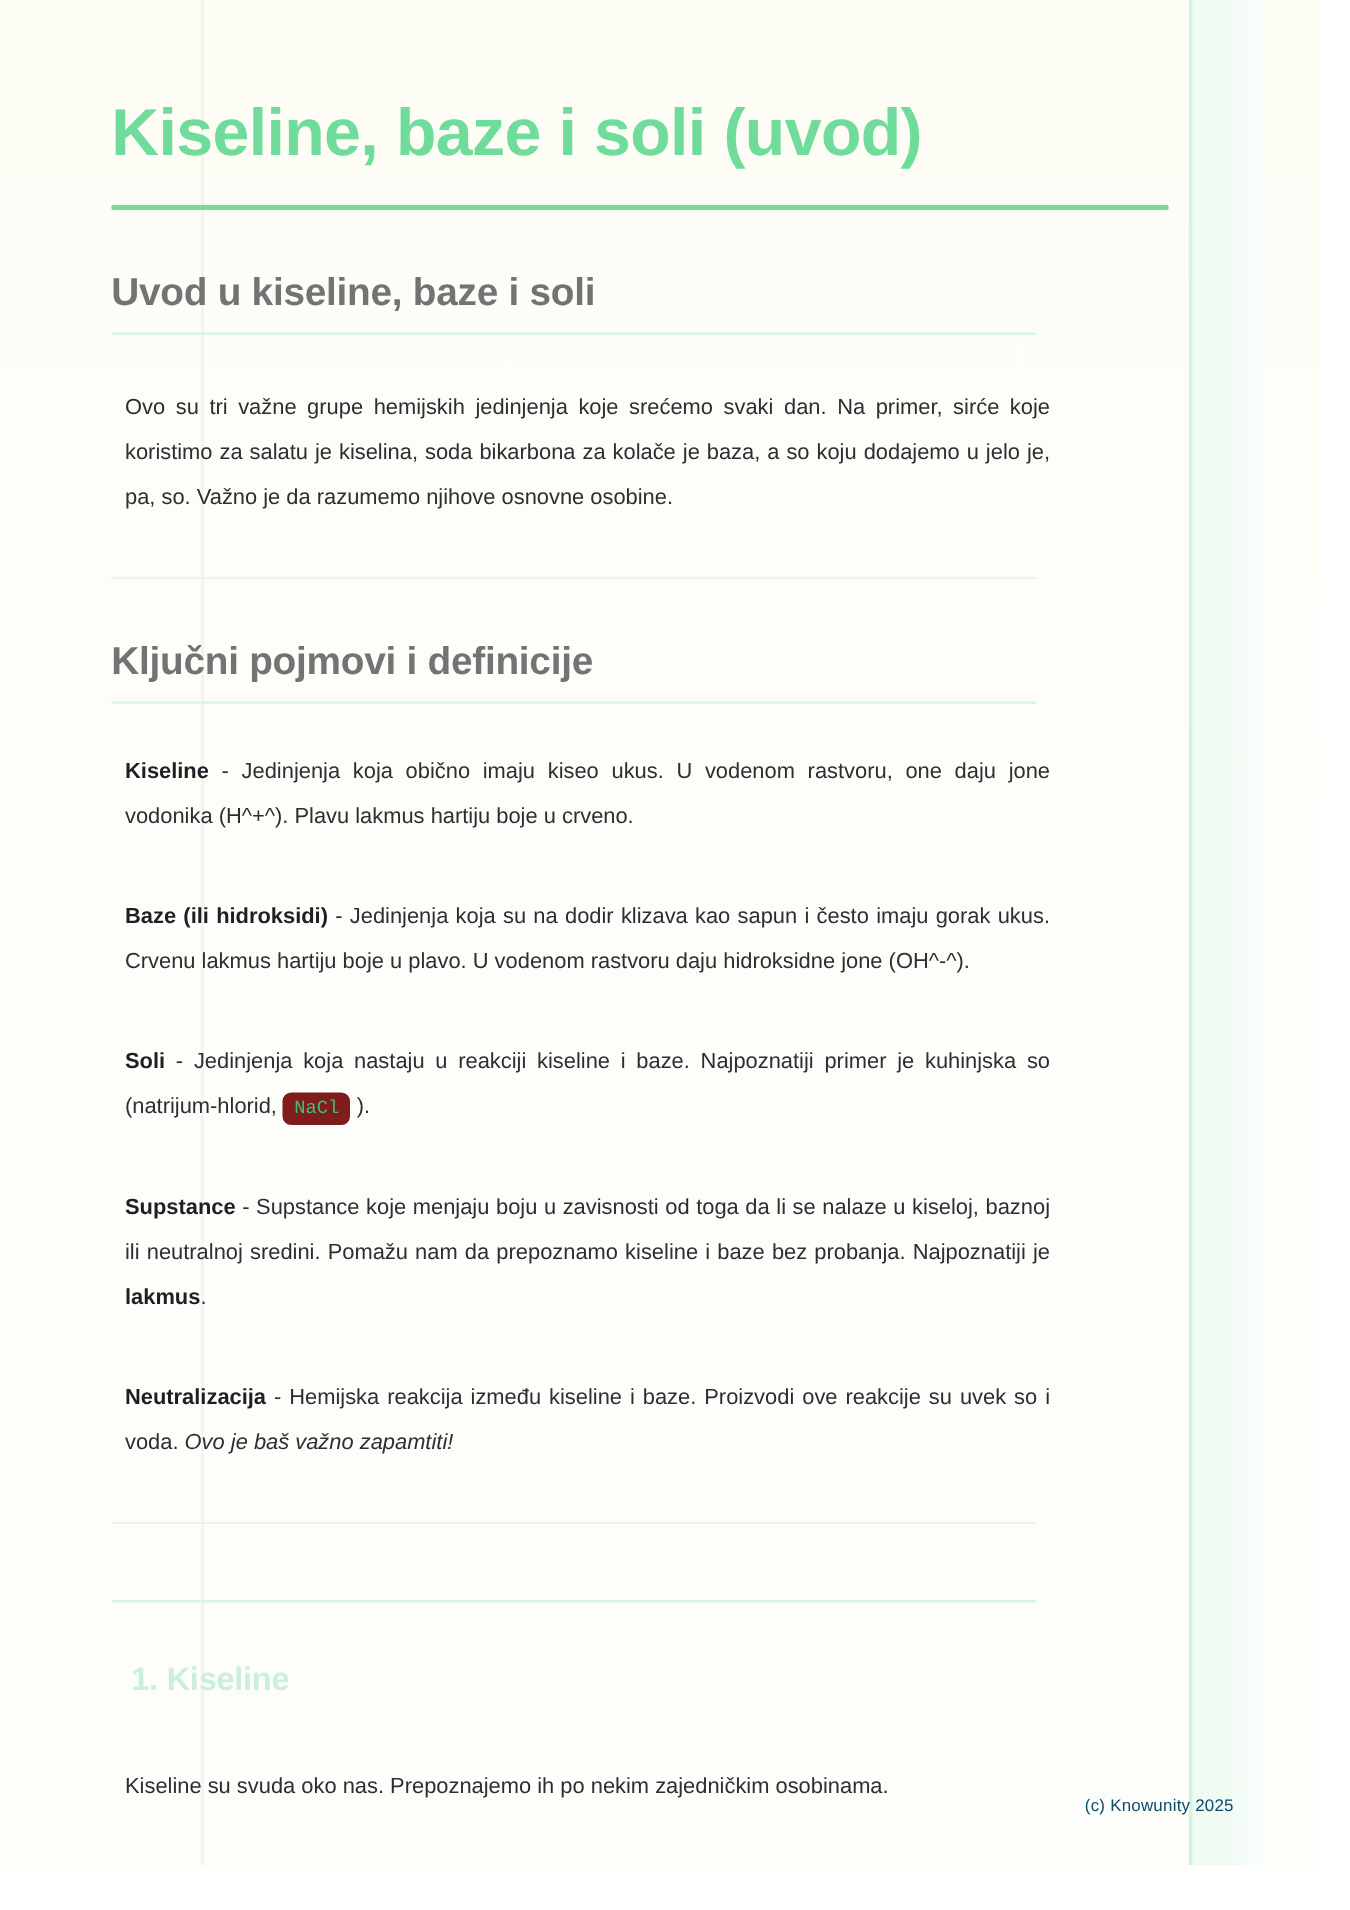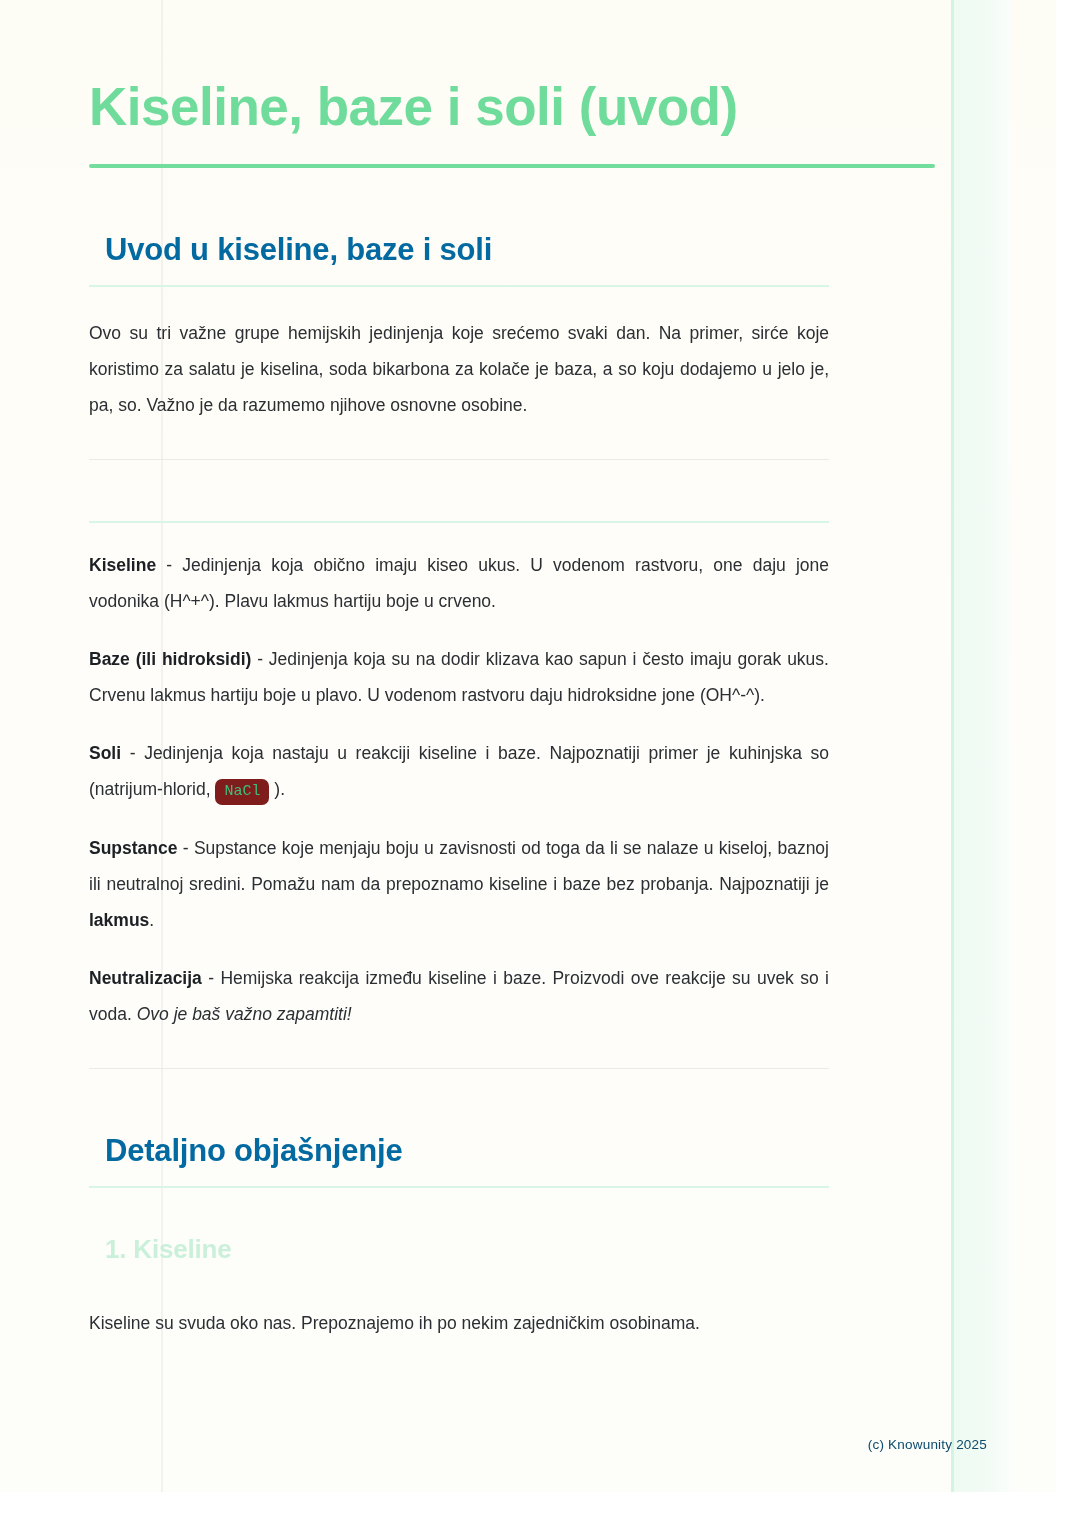--- a/index.html
+++ b/index.html
@@ -80,45 +80,45 @@
   }
   .title-rule {
     margin-top: 29px;
     width: 846px;
     height: 4px;
     background: #72dd9d;
     border-radius: 2px;
   }
 
   h2.sec-title {
-    margin: 16px;
+    margin: 0;
     font-size: 31px;
     line-height: 1.18;
     font-weight: 700;
     letter-spacing: -0.2px;
-    color: #0369a1;
+    color: #737373;
   }
   .sec-rule {
     margin-top: 13px;
     width: 740px;
     height: 2px;
     background: #d8f6e5;
   }
 
   h3.sub-title {
     margin: 16px;
     font-size: 26px;
     line-height: 1.2;
     font-weight: 700;
     letter-spacing: -0.2px;
     color: #cbf0da;
   }
 
   p.para {
-    margin: 0;
+    margin: 11px;
     font-size: 17.5px;
     line-height: 2.06;
     color: #2b2f33;
     text-align: justify;
     width: 740px;
   }
   p.para.nojust { text-align: left; }
 
   .hr-sep {
     width: 740px;
@@ -201,20 +201,21 @@
     <div class="sec-rule"></div>
 
     <div class="gap-28"></div>
 
     <p class="para">Ovo su tri važne grupe hemijskih jedinjenja koje srećemo svaki dan. Na primer, sirće koje koristimo za salatu je kiselina, soda bikarbona za kolače je baza, a so koju dodajemo u jelo je, pa, so. Važno je da razumemo njihove osnovne osobine.</p>
 
     <div class="gap-36"></div>
     <hr class="hr-sep">
     <div class="gap-48"></div>
 
+    <h2 class="sec-title">Ključni pojmovi i definicije</h2>
     <div class="sec-rule"></div>
 
     <div class="gap-24"></div>
 
     <p class="para"><b>Kiseline</b><span> - </span><span>Jedinjenja koja obično imaju kiseo ukus. U vodenom rastvoru, one daju jone vodonika (H^+^). Plavu lakmus hartiju boje u crveno.</span></p>
 
     <div class="gap-22"></div>
 
     <p class="para"><b>Baze (ili hidroksidi)</b><span> - </span><span>Jedinjenja koja su na dodir klizava kao sapun i često imaju gorak ukus. Crvenu lakmus hartiju boje u plavo. U vodenom rastvoru daju hidroksidne jone (OH^-^).</span></p>
 
@@ -227,21 +228,20 @@
     <p class="para"><b>Supstance</b><span> - </span><span>Supstance koje menjaju boju u zavisnosti od toga da li se nalaze u kiseloj, baznoj ili neutralnoj sredini. Pomažu nam da prepoznamo kiseline i baze bez probanja. Najpoznatiji je </span><b>lakmus</b><span>.</span></p>
 
     <div class="gap-22"></div>
 
     <p class="para"><b>Neutralizacija</b><span> - </span><span>Hemijska reakcija između kiseline i baze. Proizvodi ove reakcije su uvek so i voda. </span><i>Ovo je baš važno zapamtiti!</i></p>
 
     <div class="gap-36"></div>
     <hr class="hr-sep">
     <div class="gap-48"></div>
 
-    <h2 class="sec-title">Detaljno objašnjenje</h2>
     <div class="sec-rule"></div>
 
     <div class="gap-30"></div>
 
     <h3 class="sub-title">1. Kiseline</h3>
 
     <div class="gap-24"></div>
 
     <p class="para nojust">Kiseline su svuda oko nas. Prepoznajemo ih po nekim zajedničkim osobinama.</p>
 

